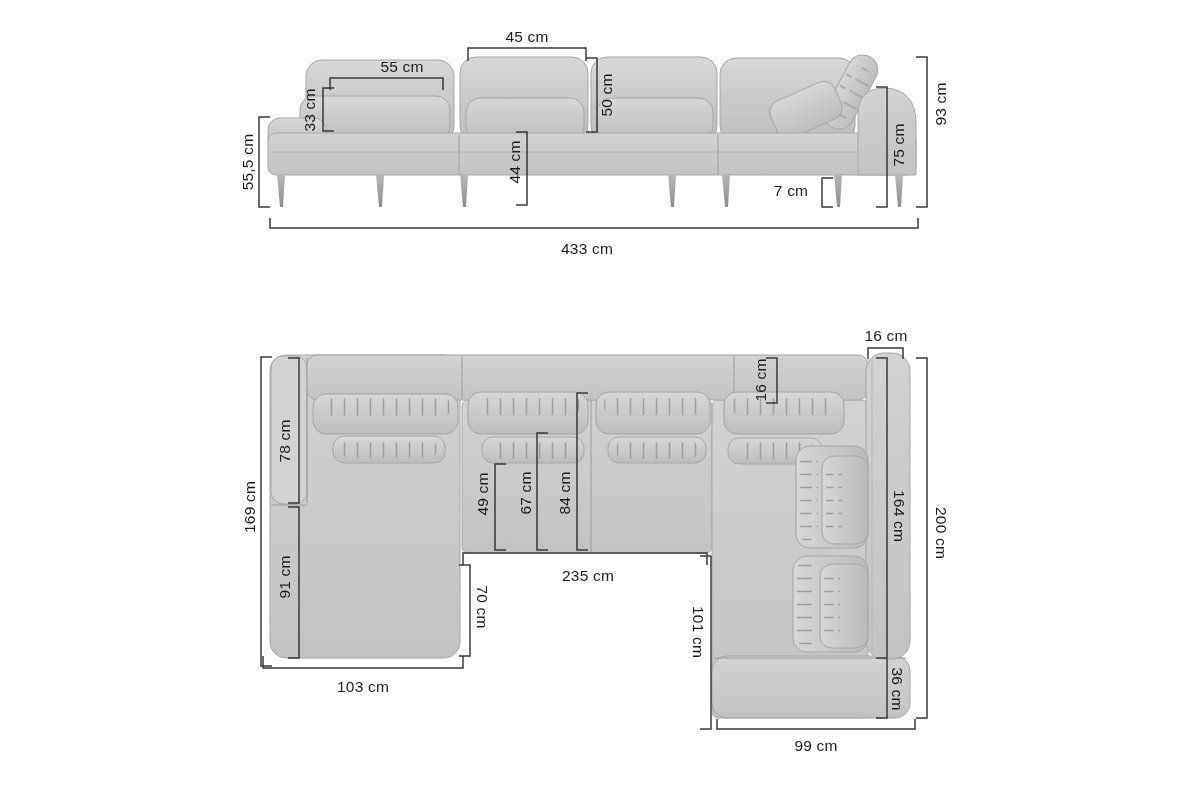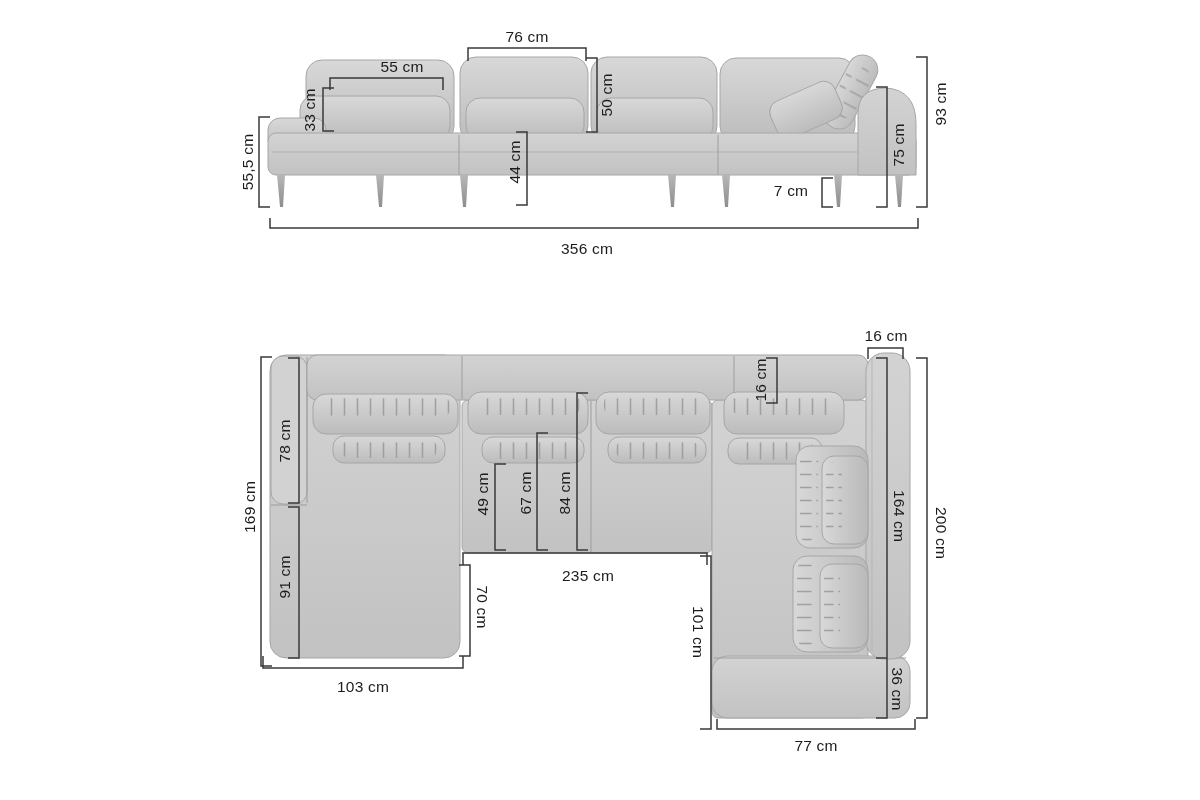--- a/index.html
+++ b/index.html
@@ -156,41 +156,41 @@
     <path d="M463,565 L463,553 L707,553 L707,565"></path>
     <path d="M459,565 L470,565 L470,656 L459,656"></path>
     <path d="M700,556 L711,556 L711,729 L700,729"></path>
     <path d="M876,358 L887,358 L887,718 L876,718 M876,658 L887,658"></path>
     <path d="M916,358 L927,358 L927,718 L916,718"></path>
     <path d="M717,719 L717,729 L915,729 L915,719"></path>
     <path d="M263,656 L263,668 L463,668 L463,656"></path>
   </g>
 </svg>
 
-<span class="lbl" style="left:527px;top:37px;">76 cm</span>
+<span class="lbl" style="left:527px;top:37px;">45 cm</span>
 <span class="lbl" style="left:386px;top:67px;margin-left:16px;">55 cm</span>
 <span class="lbl ccw" style="left:310px;top:110px;">33 cm</span>
 <span class="lbl ccw" style="left:607px;top:95px;">50 cm</span>
 <span class="lbl ccw" style="left:515px;top:162px;">44 cm</span>
 <span class="lbl ccw" style="left:248px;top:162px;">55,5 cm</span>
 <span class="lbl ccw" style="left:899px;top:145px;">75 cm</span>
 <span class="lbl ccw" style="left:941px;top:104px;">93 cm</span>
 <span class="lbl" style="left:791px;top:191px;">7 cm</span>
-<span class="lbl" style="left:587px;top:249px;">356 cm</span>
+<span class="lbl" style="left:587px;top:249px;">433 cm</span>
 
 <span class="lbl" style="left:886px;top:336px;">16 cm</span>
 <span class="lbl ccw" style="left:761px;top:380px;">16 cm</span>
 <span class="lbl ccw" style="left:285px;top:441px;">78 cm</span>
 <span class="lbl ccw" style="left:250px;top:507px;">169 cm</span>
 <span class="lbl ccw" style="left:285px;top:577px;">91 cm</span>
 <span class="lbl ccw" style="left:483px;top:494px;">49 cm</span>
 <span class="lbl ccw" style="left:526px;top:493px;">67 cm</span>
 <span class="lbl ccw" style="left:565px;top:493px;">84 cm</span>
 <span class="lbl" style="left:588px;top:576px;">235 cm</span>
 <span class="lbl cw" style="left:482px;top:607px;">70 cm</span>
 <span class="lbl cw" style="left:698px;top:632px;">101 cm</span>
 <span class="lbl cw" style="left:899px;top:516px;">164 cm</span>
 <span class="lbl cw" style="left:941px;top:533px;">200 cm</span>
 <span class="lbl cw" style="left:897px;top:689px;">36 cm</span>
-<span class="lbl" style="left:816px;top:746px;">77 cm</span>
+<span class="lbl" style="left:816px;top:746px;">99 cm</span>
 <span class="lbl" style="left:363px;top:687px;">103 cm</span>
 
 </div>
 
 </body></html>

